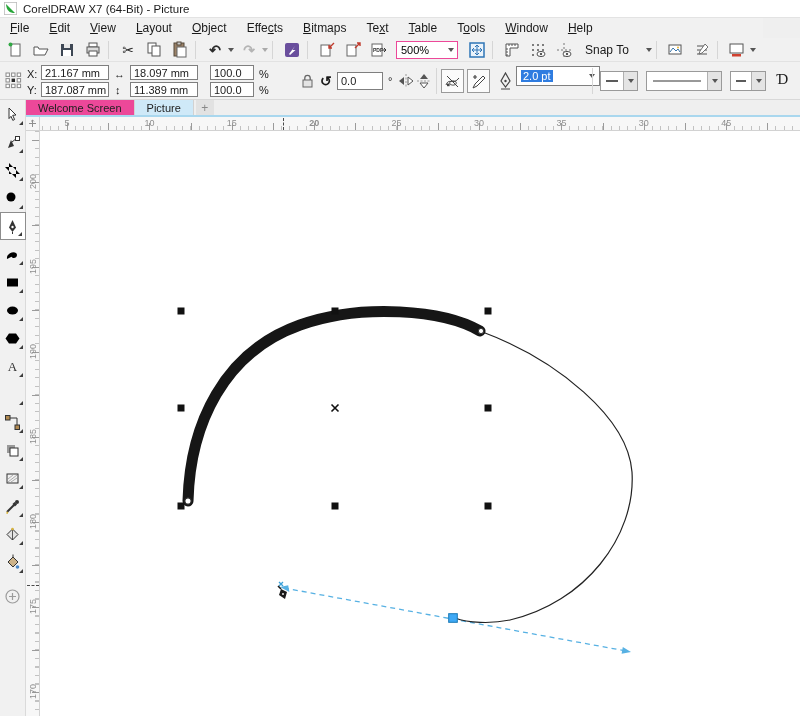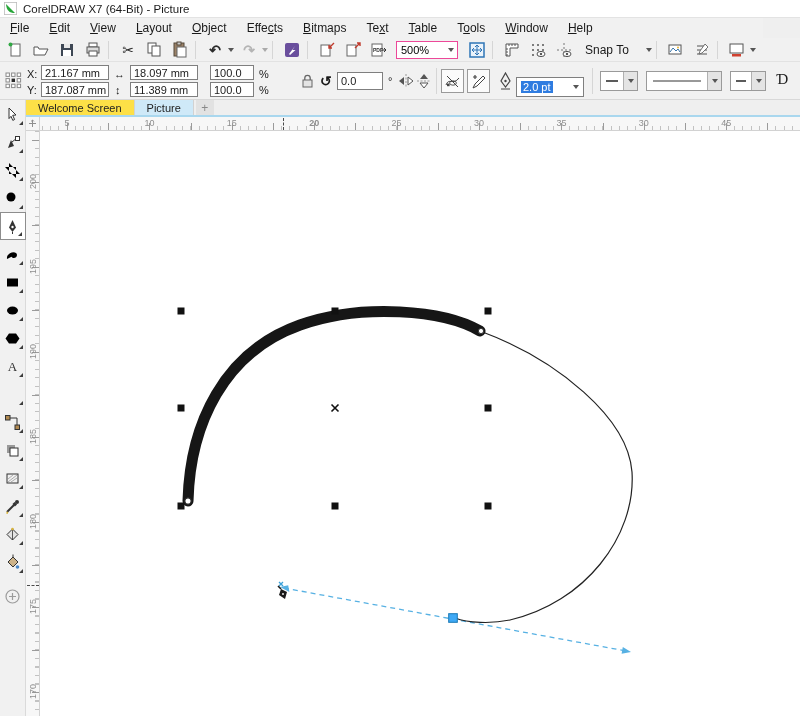--- a/index.html
+++ b/index.html
@@ -35,21 +35,21 @@
   .psep { width:1px; height:26px; background:#d6d6d6; top:6px; }
   .combo { background:#fff; border:1px solid #7f7f7f; height:20px; display:flex; align-items:center; padding:0 4px; }
   .combo .caret { margin-left:auto; }
   .sel-text { background:#2f7ce0; color:#fff; padding:0 2px; font-size:11px; }
   .dd { border:1px solid #9a9a9a; background:#fff; height:20px; display:flex; align-items:stretch; }
   .dd .dd-face { flex:1; display:flex; align-items:center; justify-content:center; }
   .dd .dd-btn { width:14px; background:#e4e4e4; border-left:1px solid #b0b0b0; display:flex; align-items:center; justify-content:center; }
 
   
   .tabrow { position:absolute; top:100px; left:26px; width:774px; height:17px; background:#efefef; border-bottom:2px solid #a9d7ee; display:flex; align-items:stretch; font-size:11px; }
-  .tab { padding:0 12px; display:flex; align-items:center; background:#fde047; border-right:1px solid #d2d2d2; color:#222; }
+  .tab { padding:0 12px; display:flex; align-items:center; background:#ec4899; border-right:1px solid #d2d2d2; color:#222; }
   .tab.active { background:#cfe9f8; }
   .newtab { width:18px; display:flex; align-items:center; justify-content:center; background:#e2e2e2; color:#888; margin-left:2px; font-size:12px; }
 
   
   .corner { position:absolute; left:26px; top:117px; width:14px; height:14px; background:#f6f6f6; border-right:1px solid #d2d2d2; border-bottom:1px solid #d2d2d2; display:flex; align-items:center; justify-content:center; }
   .hruler { position:absolute; left:40px; top:117px; width:760px; height:14px; background-color:#f7f7f7; border-bottom:1px solid #d2d2d2;
     background-image:
       repeating-linear-gradient(90deg,#9b9b9b 0 1px,transparent 1px 41.2px),
       repeating-linear-gradient(90deg,#c2c2c2 0 1px,transparent 1px 8.24px);
     background-size:100% 7px,100% 4px; background-repeat:no-repeat,no-repeat; background-position:-14.2px 100%, 2.3px 100%; }
@@ -327,21 +327,21 @@
           <path d="M3 4 h4 M5 2 v4" stroke="#444" stroke-width="1.2"></path>
         </svg>
       </div>
 
     <svg class="abs" style="left:499px;top:10px" width="13" height="18" viewBox="0 0 13 18">
         <path d="M6.5 1 L11 9 L6.5 15 L2 9 Z" fill="none" stroke="#444" stroke-width="1.2"></path>
         <circle cx="6.5" cy="9" r="1.2" fill="#444"></circle>
         <path d="M2 17 h9" stroke="#444"></path>
       </svg>
 
-    <div class="abs combo" style="left:516px;top:15px;width:68px">
+    <div class="abs combo" style="left:516px;top:4px;width:84px">
         <span class="sel-text">2.0 pt</span>
         <span class="caret"></span>
       </div>
 
     <div class="abs psep" style="left:592px"></div>
 
     <div class="abs dd" style="left:600px;top:9px;width:38px">
         <span class="dd-face">
           <svg width="14" height="6" viewBox="0 0 14 6">
             <path d="M1 3 h12" stroke="#333" stroke-width="1.6"></path>

